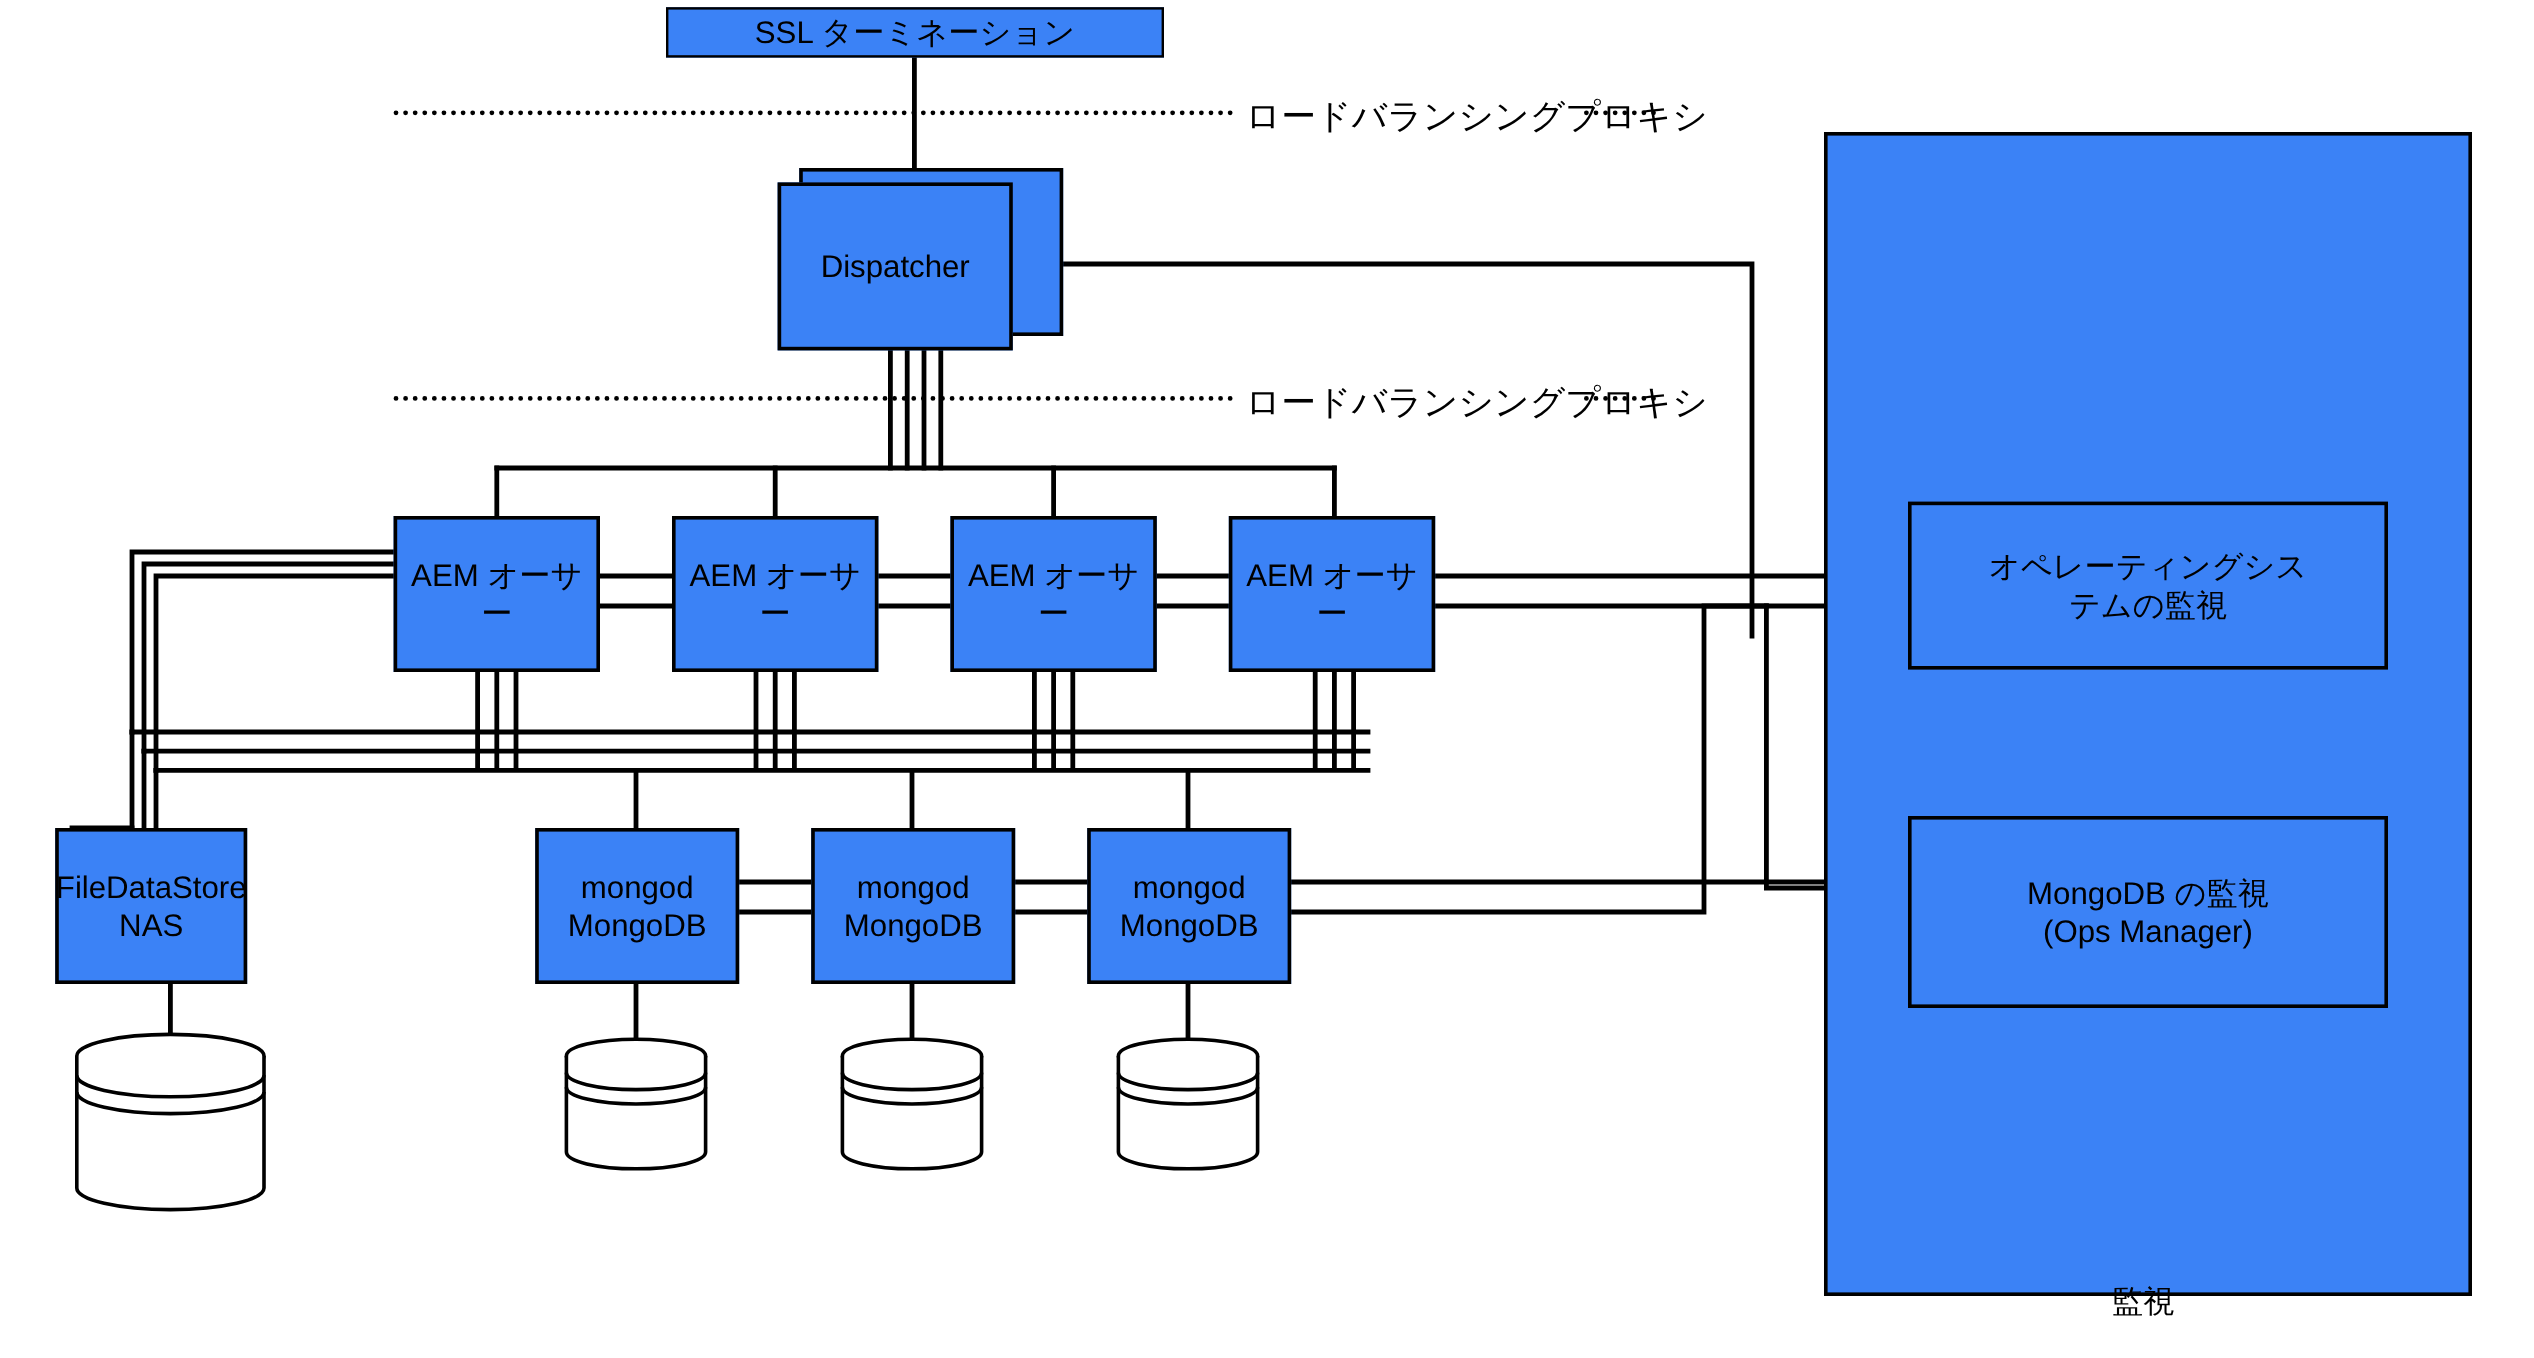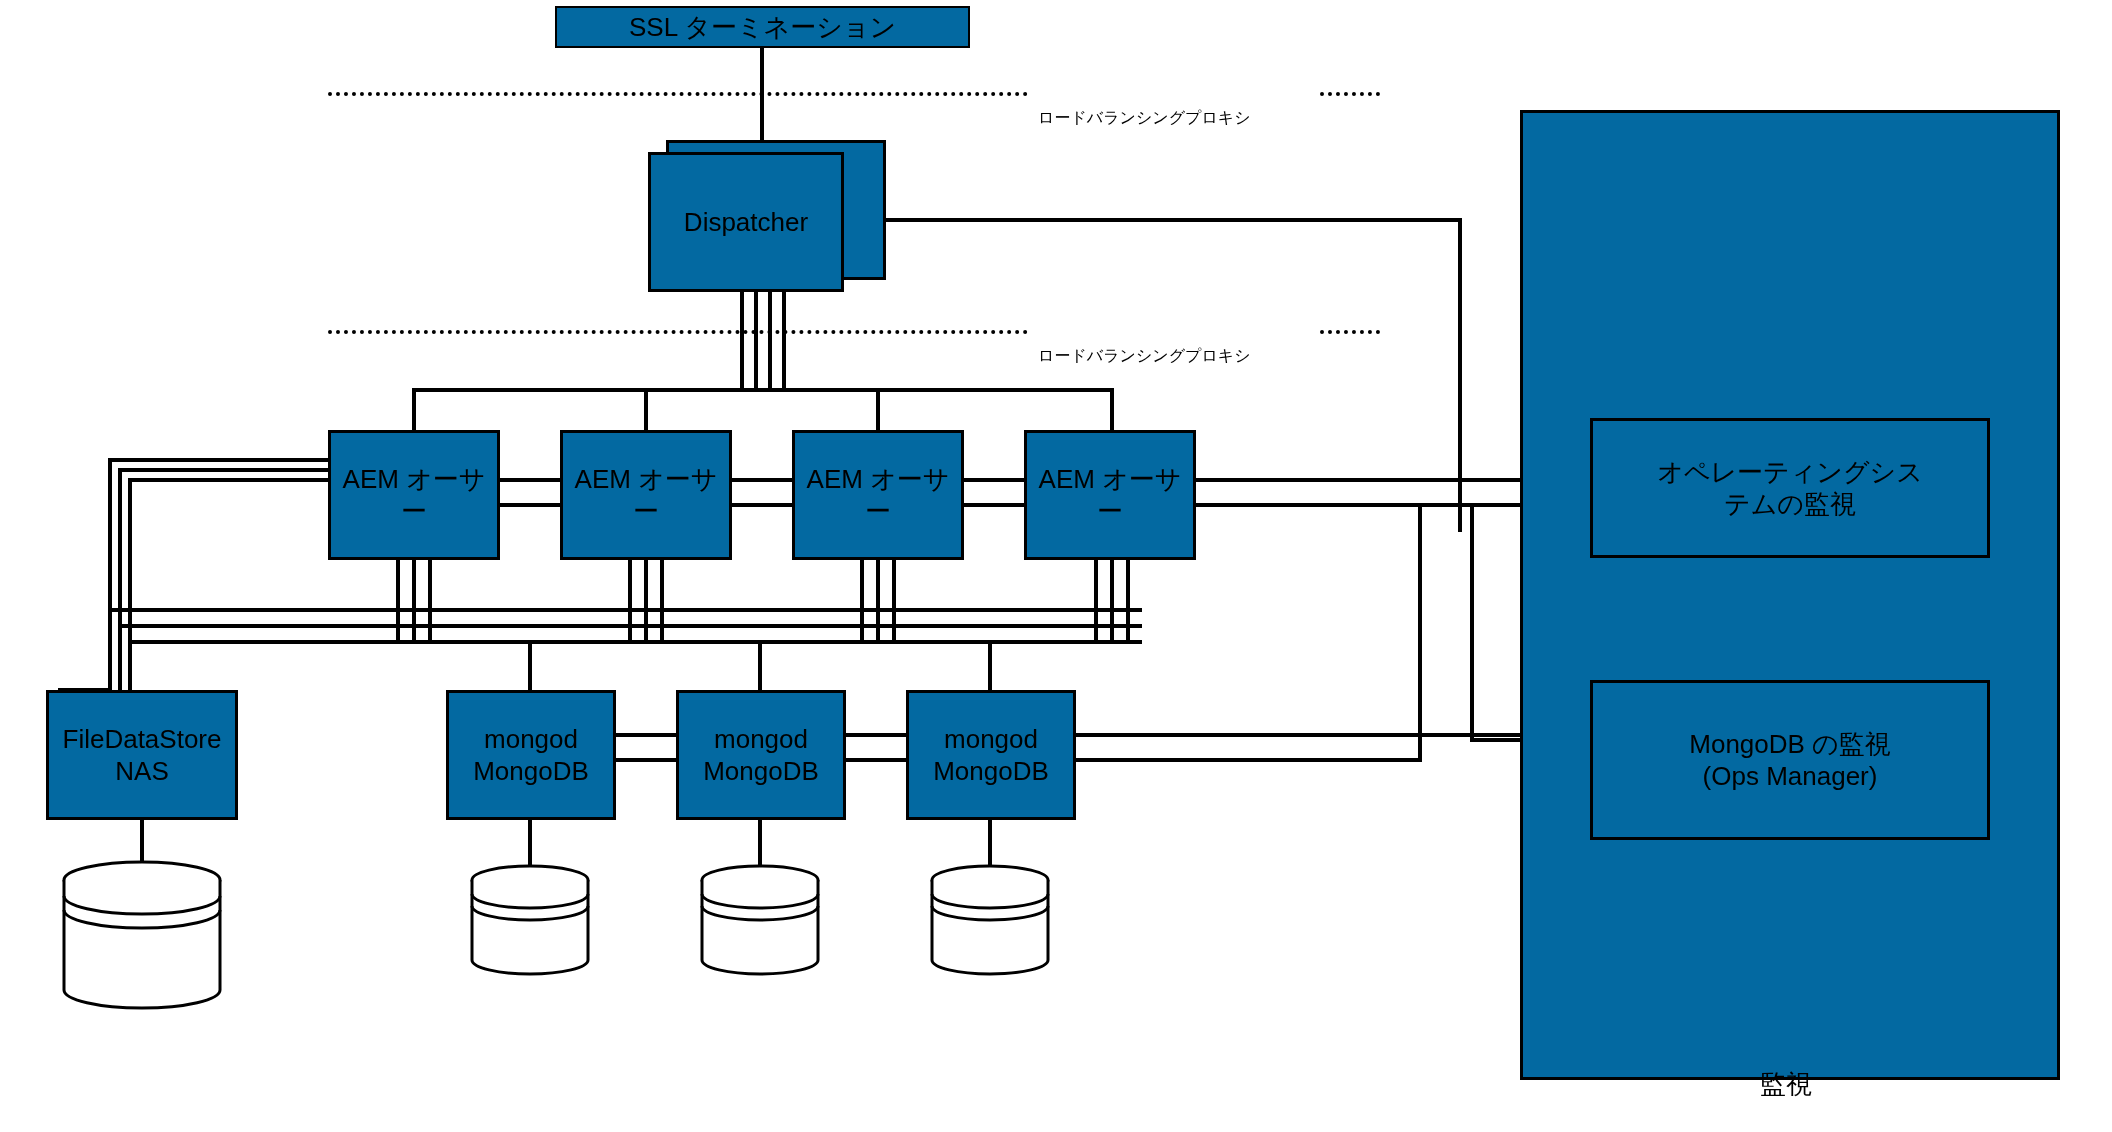--- a/index.html
+++ b/index.html
@@ -1,20 +1,20 @@
 <!DOCTYPE html>
 <html><head>
 <meta charset="utf-8">
 <style>
   html,body{margin:0;padding:0;background:#fff;font-family:"Helvetica Neue",Arial,"Hiragino Kaku Gothic ProN","Yu Gothic",sans-serif;}
   #stage{position:relative;width:2112px;height:1132px;}
   svg{position:absolute;left:0;top:0;}
-  .box{position:absolute;border:3px solid #000;background:#0369a1;display:flex;align-items:center;justify-content:center;text-align:center;font-size:26px;line-height:1.25;padding:4px;box-sizing:border-box;}
+  .box{position:absolute;border:3px solid #000;background:#3b82f6;display:flex;align-items:center;justify-content:center;text-align:center;font-size:26px;line-height:1.25;padding:4px;box-sizing:border-box;}
   .thin{border-width:2px;}
-  .lbl{position:absolute;font-size:16px;white-space:nowrap;margin-top:30px;}
+  .lbl{position:absolute;font-size:29px;white-space:nowrap;}
   .caption{position:absolute;font-size:26px;}
   .dotrow{position:absolute;height:0;border-top:4px dotted #000;}
 </style>
 </head>
 <body>
 <div id="stage">
 
 <svg width="2112" height="1132">
   <g stroke="#000" stroke-width="4" fill="none" stroke-linecap="square">
 
@@ -143,21 +143,21 @@
 <div class="box" style="left:560px;top:430px;width:172px;height:130px">
   <span>AEM オーサー</span>
 </div>
 <div class="box" style="left:792px;top:430px;width:172px;height:130px">
   <span>AEM オーサー</span>
 </div>
 <div class="box" style="left:1024px;top:430px;width:172px;height:130px">
   <span>AEM オーサー</span>
 </div>
 
-<div class="box" style="left:46px;top:690px;width:192px;height:130px">
+<div class="box" style="left:46px;top:690px;width:160px;height:130px">
   <span>
     <span>FileDataStore</span><br>
     <span>NAS</span>
   </span>
 </div>
 
 <div class="box" style="left:446px;top:690px;width:170px;height:130px">
   <span>
     <span>mongod</span><br>
     <span>MongoDB</span>

